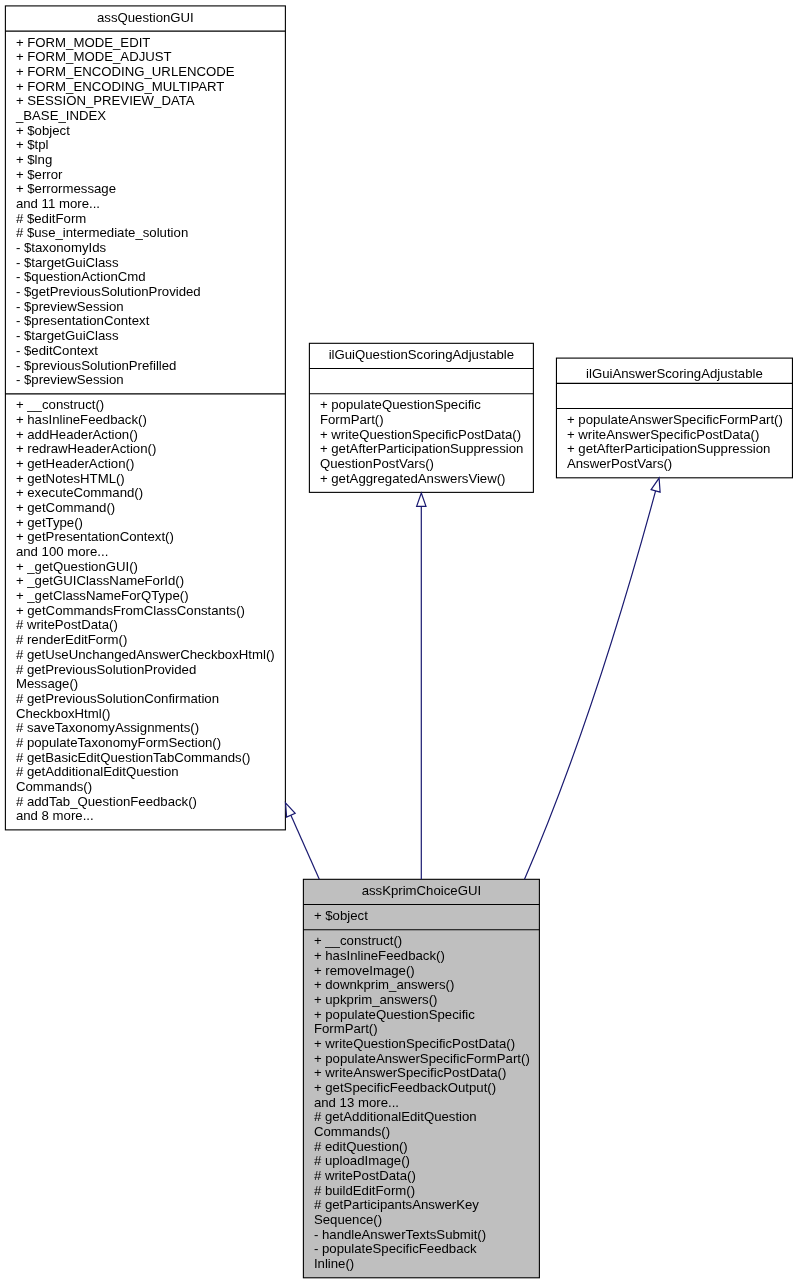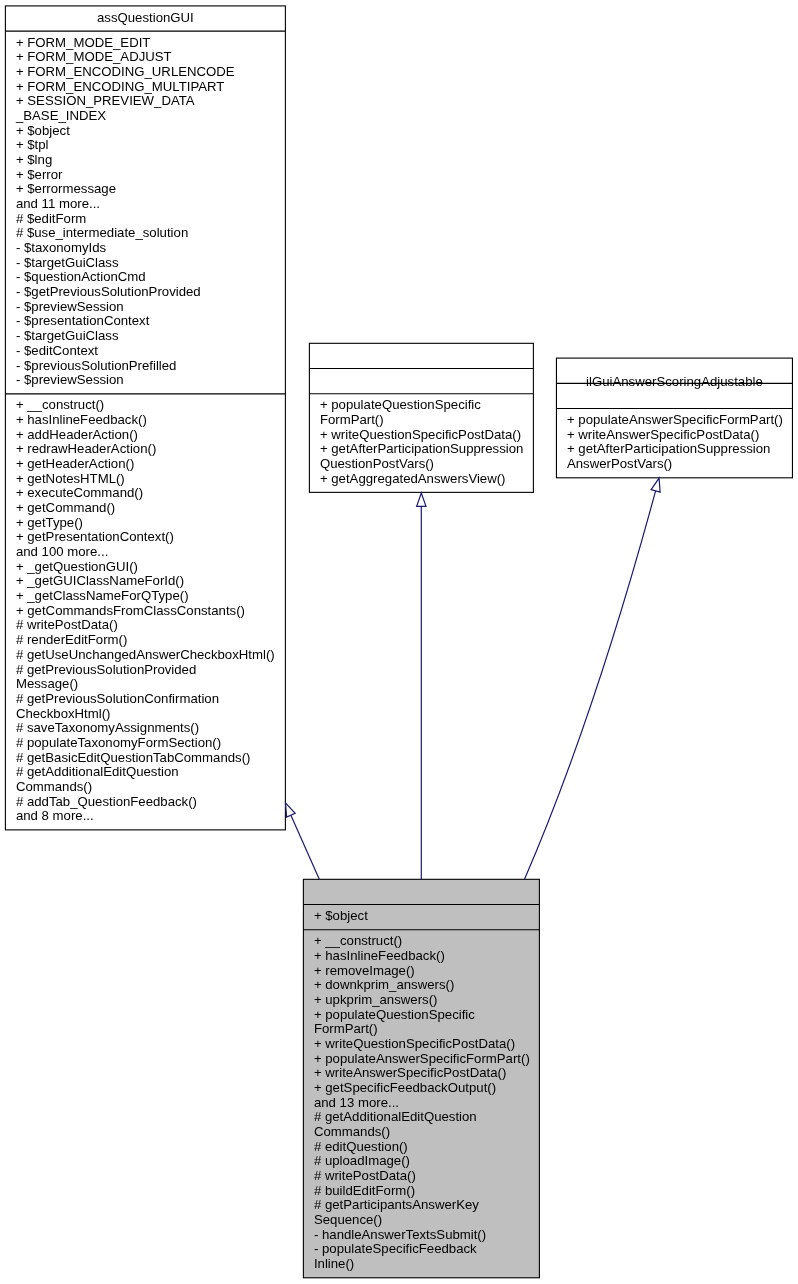--- a/index.html
+++ b/index.html
@@ -106,45 +106,51 @@
   <div class="ln"># saveTaxonomyAssignments()</div>
   <div class="ln"># populateTaxonomyFormSection()</div>
   <div class="ln"># getBasicEditQuestionTabCommands()</div>
   <div class="ln"># getAdditionalEditQuestion</div>
   <div class="ln">Commands()</div>
   <div class="ln"># addTab_QuestionFeedback()</div>
   <div class="ln">and 8 more...</div>
   </div>
   </div>
   <div class="node" style="left:309.39px;top:343.31px;width:224.00px;height:149.06px">
+  <div class="cmp title" style="top:0.00px;height:25.23px">
+          <div class="ln">ilGuiQuestionScoringAdjustable</div>
+        </div>
   <div class="cmp" style="top:25.23px;height:25.23px">
   </div>
   <div class="cmp" style="top:50.46px;height:98.59px">
   <div class="ln">+ populateQuestionSpecific</div>
   <div class="ln">FormPart()</div>
   <div class="ln">+ writeQuestionSpecificPostData()</div>
   <div class="ln">+ getAfterParticipationSuppression</div>
   <div class="ln">QuestionPostVars()</div>
   <div class="ln">+ getAggregatedAnswersView()</div>
   </div>
   </div>
   <div class="node" style="left:556.45px;top:358.10px;width:236.00px;height:119.71px">
-  <div class="cmp title" style="top:12px;height:40px">
+  <div class="cmp title" style="top:4px;height:40px">
           <div class="ln">ilGuiAnswerScoringAdjustable</div>
         </div>
   <div class="cmp" style="top:25.23px;height:25.23px">
   </div>
   <div class="cmp" style="top:50.46px;height:69.25px">
   <div class="ln">+ populateAnswerSpecificFormPart()</div>
   <div class="ln">+ writeAnswerSpecificPostData()</div>
   <div class="ln">+ getAfterParticipationSuppression</div>
   <div class="ln">AnswerPostVars()</div>
   </div>
   </div>
   <div class="node" style="left:303.39px;top:879.31px;width:236.00px;height:398.48px">
+  <div class="cmp title" style="top:0.00px;height:25.23px">
+          <div class="ln">assKprimChoiceGUI</div>
+        </div>
   <div class="cmp" style="top:25.23px;height:25.23px">
   <div class="ln">+ $object</div>
   </div>
   <div class="cmp" style="top:50.46px;height:348.02px">
   <div class="ln">+ __construct()</div>
   <div class="ln">+ hasInlineFeedback()</div>
   <div class="ln">+ removeImage()</div>
   <div class="ln">+ downkprim_answers()</div>
   <div class="ln">+ upkprim_answers()</div>
   <div class="ln">+ populateQuestionSpecific</div>

